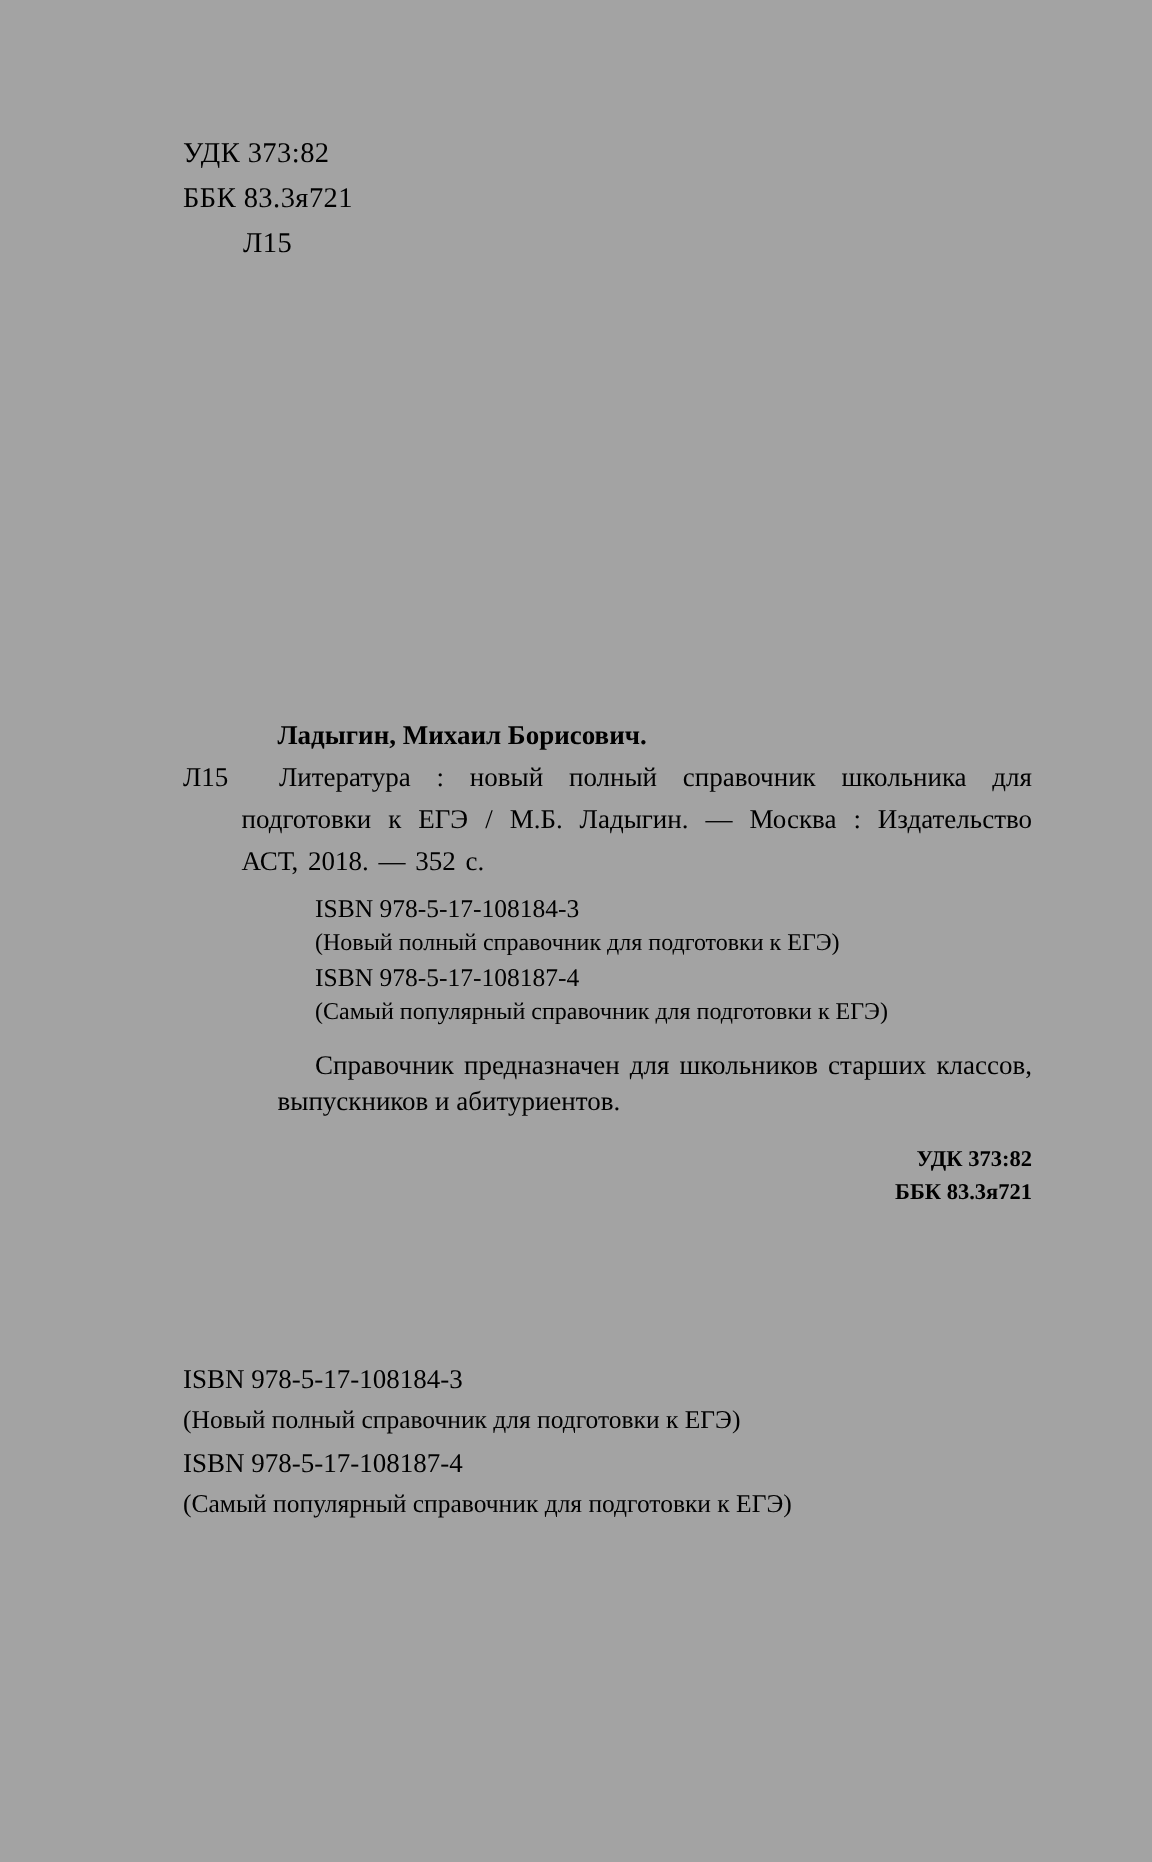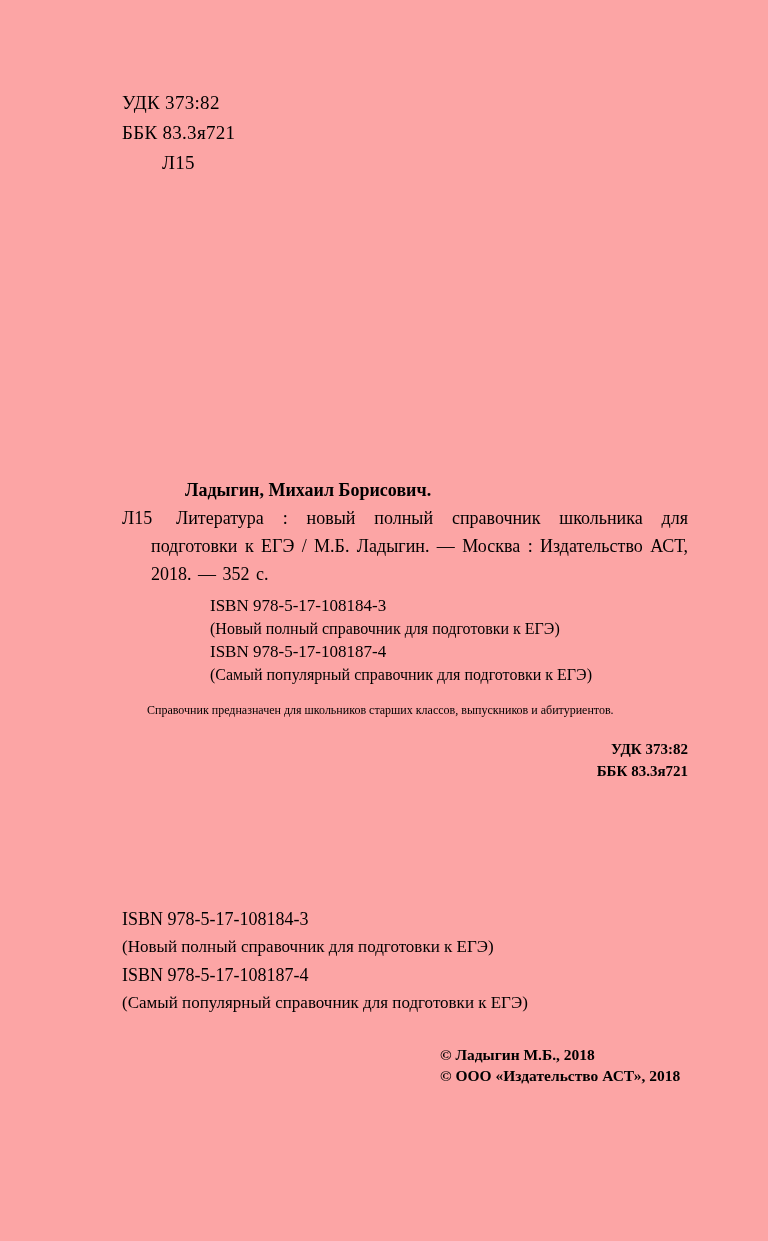--- a/index.html
+++ b/index.html
@@ -4,21 +4,21 @@
 <style>
   html, body {
     margin: 0;
     padding: 0;
     background: #ffffff;
   }
   .page {
     position: relative;
     width: 768px;
     height: 1241px;
-    background: #fca5a5;
+    background: #a3a3a3;
     color: #000000;
     font-family: "Liberation Serif", "DejaVu Serif", serif;
     overflow: hidden;
   }
 
   
   .top-codes {
     position: absolute;
     left: 122px;
     top: 88px;
@@ -46,37 +46,38 @@
   }
   .card .desc-row {
     position: relative;
   }
   .card .code {
     position: absolute;
     left: 0;
     top: 0;
   }
   .card .desc {
-    margin-left: 29px;
+    margin-left: 39px;
     text-indent: 25px;
     text-align: justify;
     word-spacing: 2px;
   }
   .card .isbn-card {
     margin-top: 6px;
     margin-left: 88px;
     font-size: 17px;
     line-height: 23px;
   }
   .card .isbn-card .note {
     font-size: 16px;
   }
   .card .ann {
+    margin-left: 63px;
     margin-top: 12px;
-    font-size: 12px;
+    font-size: 18px;
     line-height: 24px;
     text-indent: 25px;
     text-align: justify;
   }
   .card .ann + .ann {
     margin-top: 0;
   }
   .card .codes-right {
     margin-top: 16px;
     text-align: right;
@@ -142,18 +143,14 @@
     </div>
   </div>
 
   <div class="isbn-block">
     <p class="isbn">ISBN 978-5-17-108184-3</p>
     <p class="note">(Новый полный справочник для подготовки к ЕГЭ)</p>
     <p class="isbn">ISBN 978-5-17-108187-4</p>
     <p class="note">(Самый популярный справочник для подготовки к ЕГЭ)</p>
   </div>
 
-  <div class="copyright">
-    <div>© Ладыгин М.Б., 2018</div>
-    <div>© ООО «Издательство АСТ», 2018</div>
-  </div>
 
 </div>
 
 </body></html>

